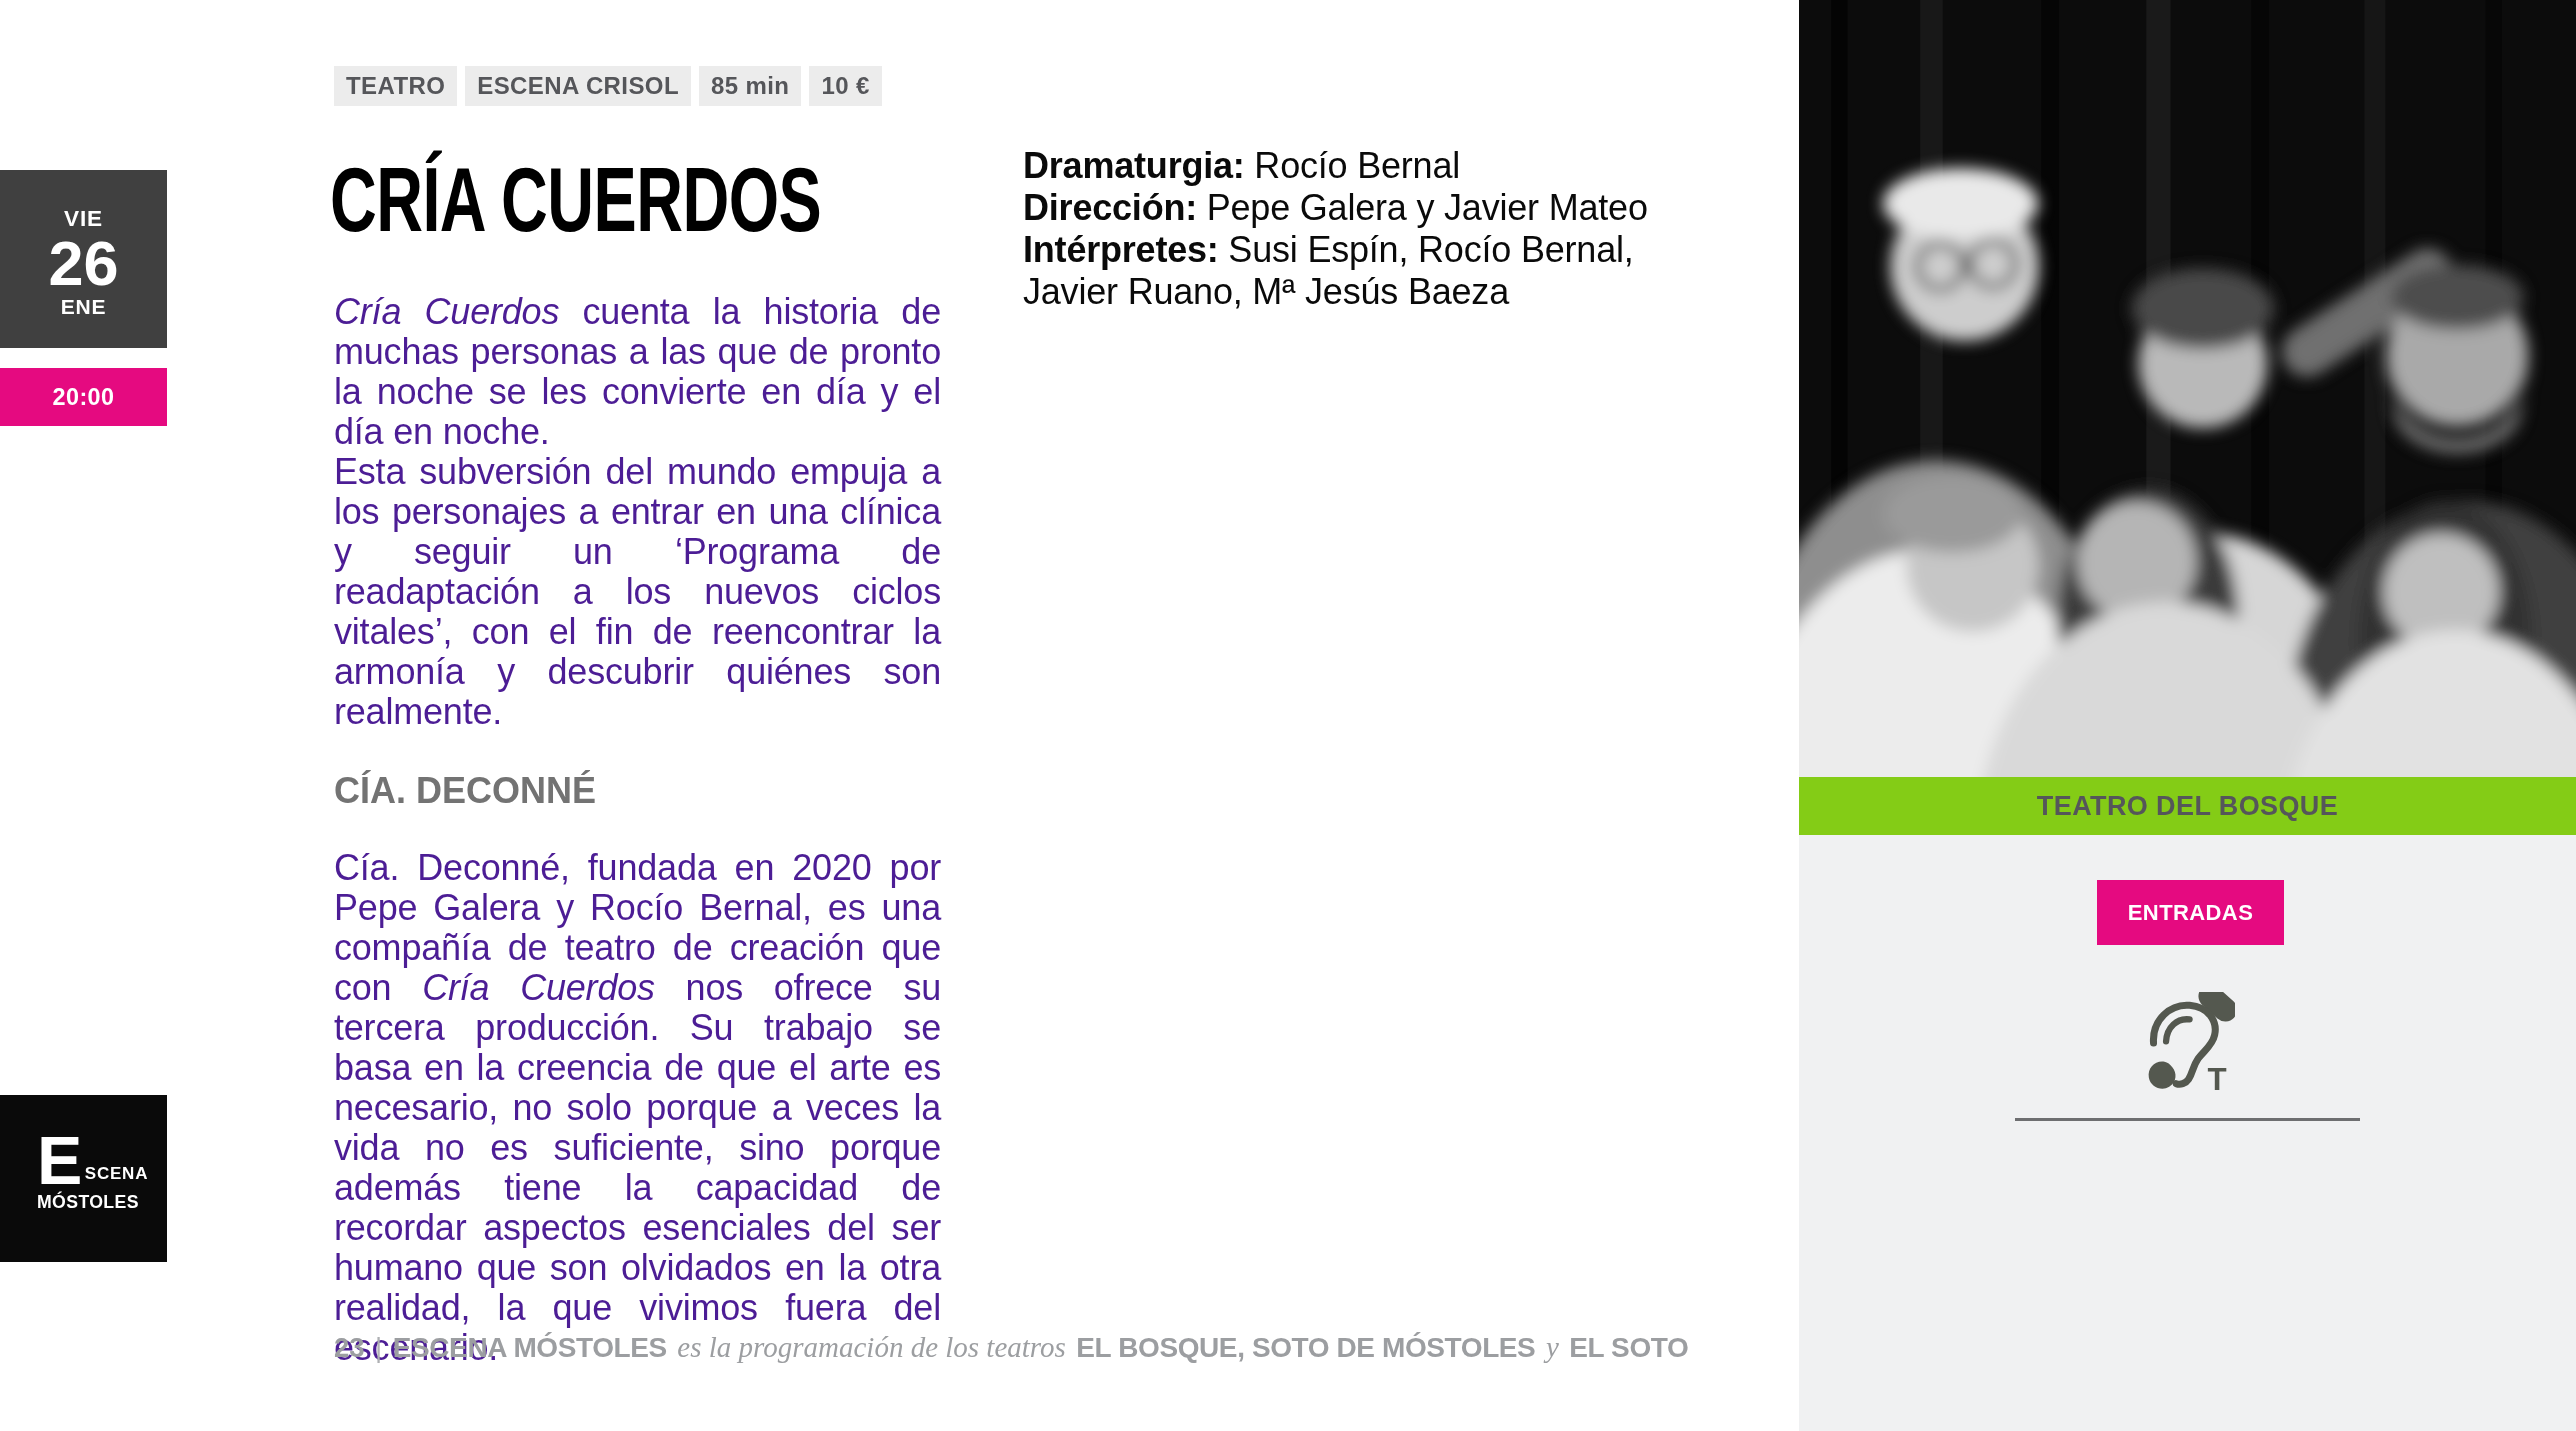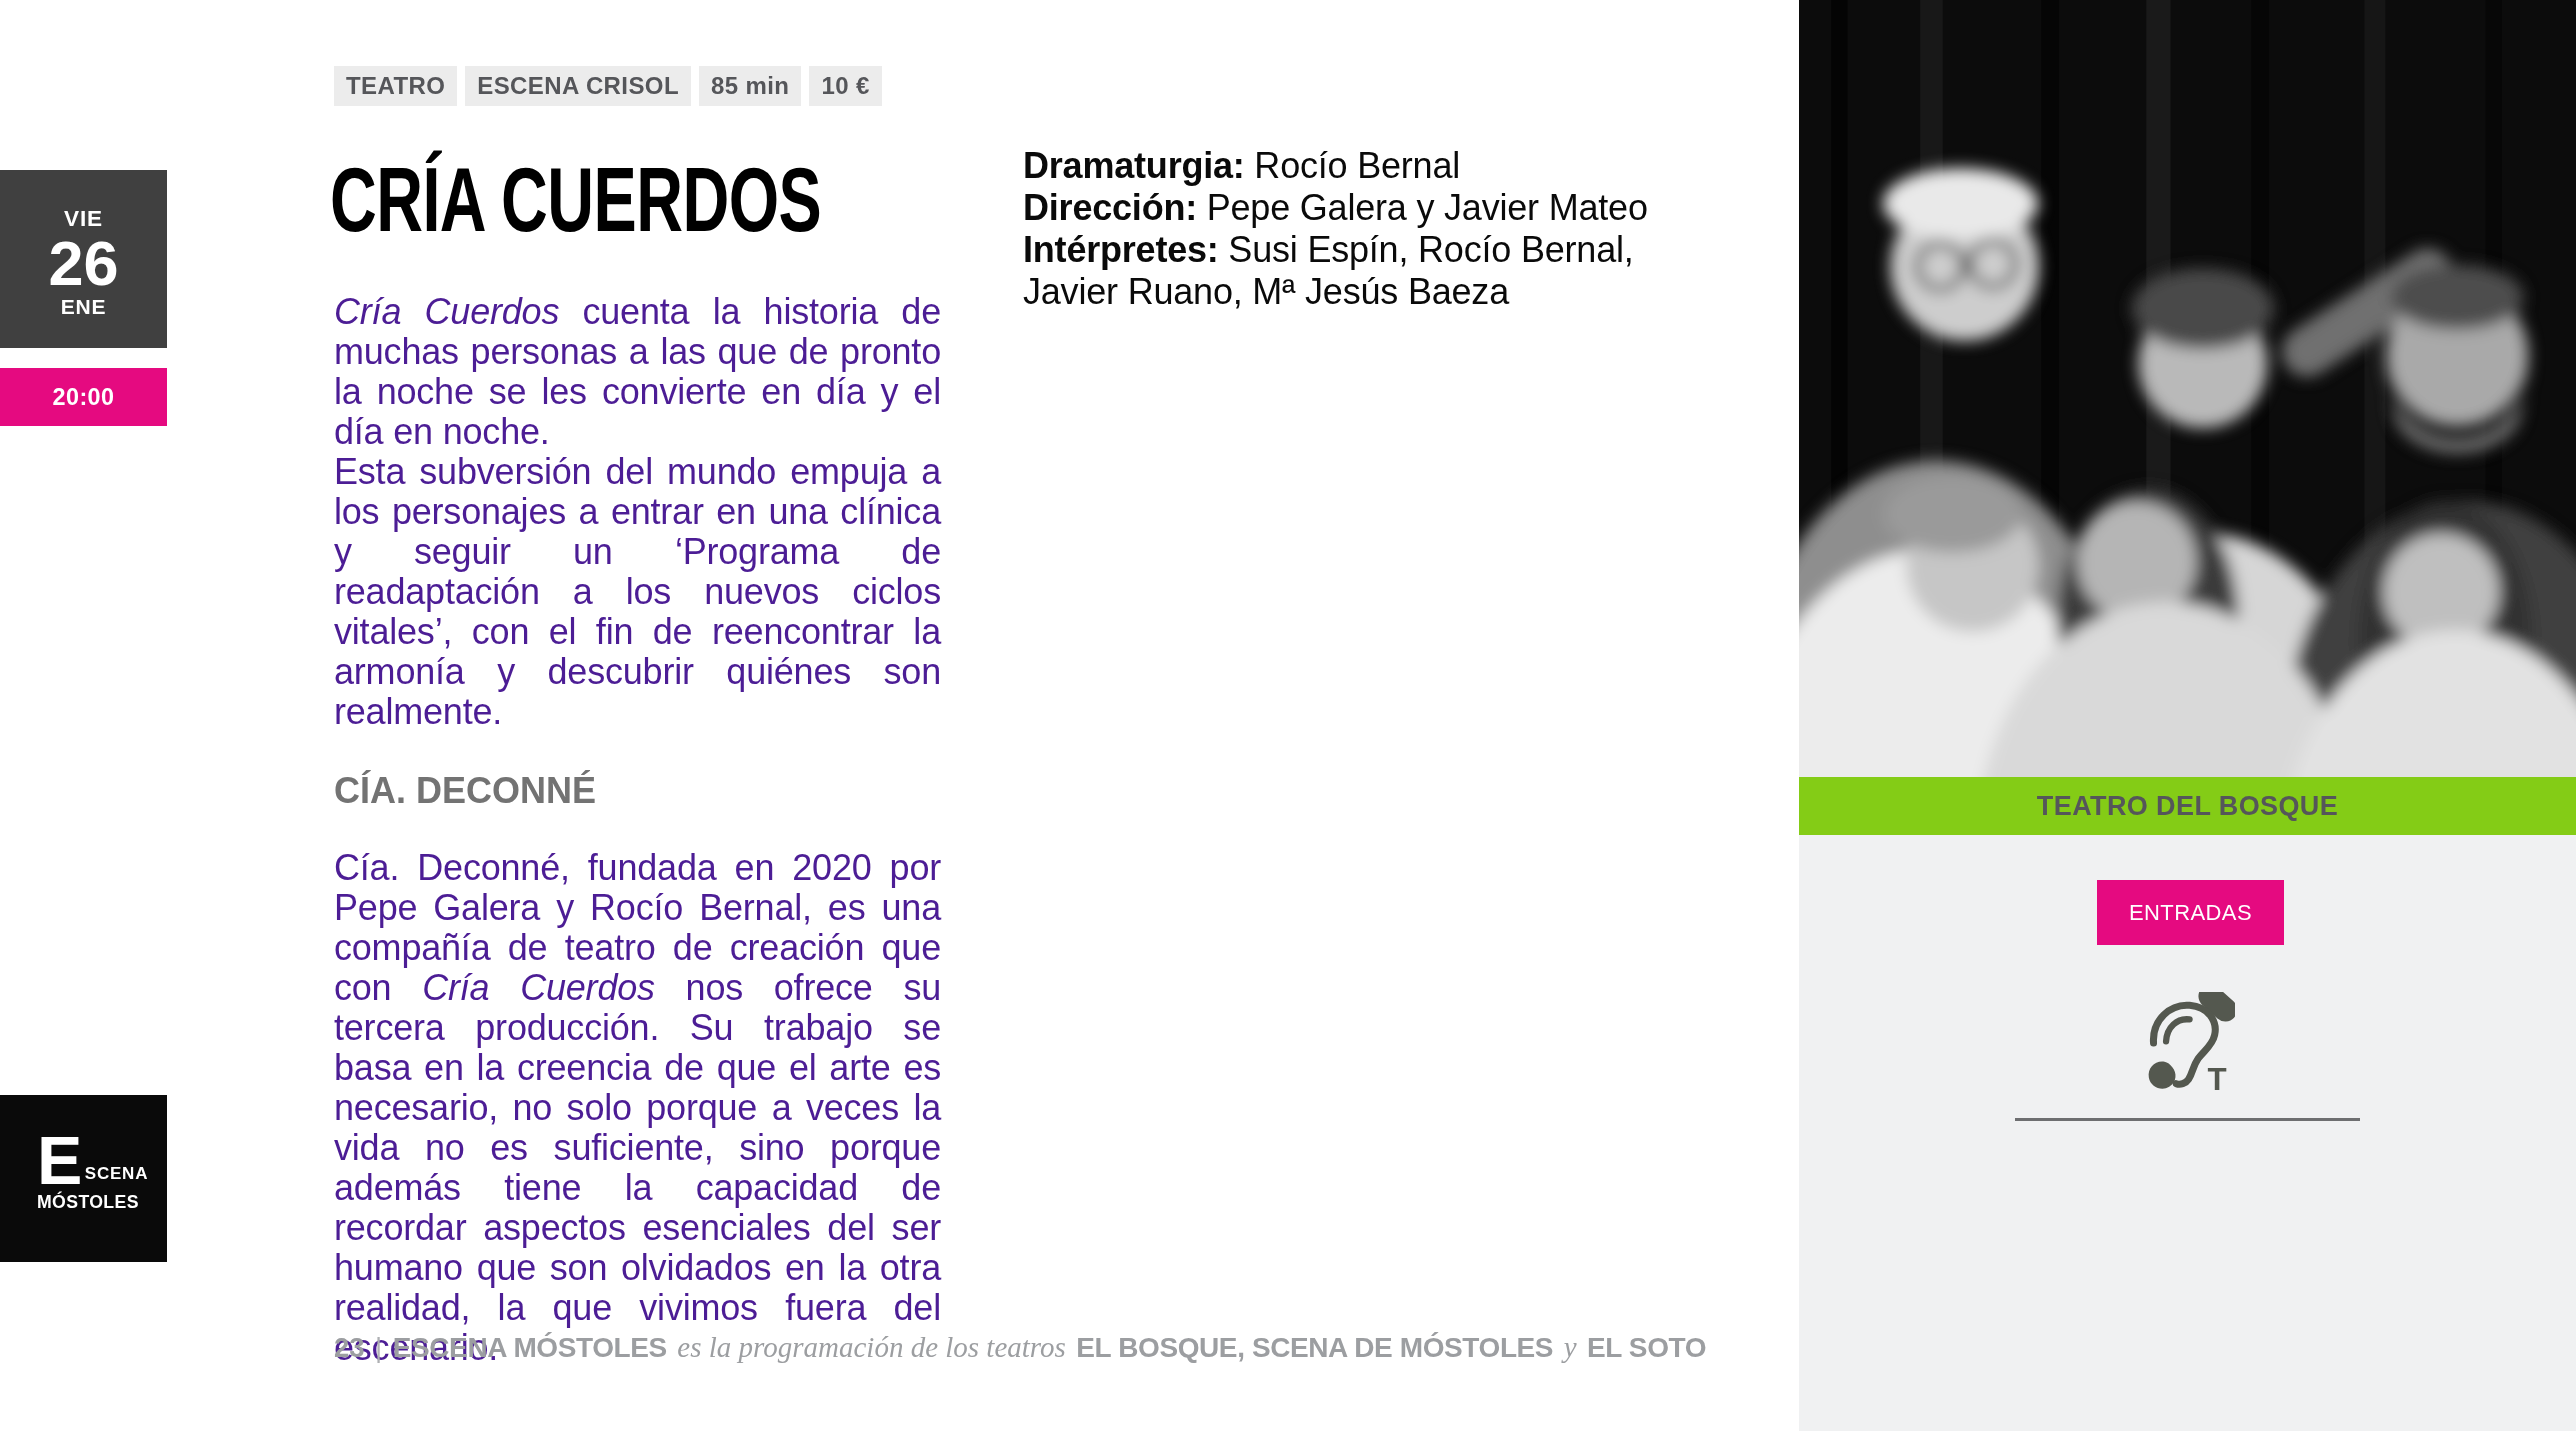--- a/index.html
+++ b/index.html
@@ -43,21 +43,21 @@
   .credit b{margin-right:9.7px;}
 
   
   .photo{position:absolute;left:1799px;top:0;width:777px;height:777px;background:#0c0c0c;}
   .photo svg{display:block;}
   .venue-bar{position:absolute;left:1799px;top:777px;width:777px;height:58px;background:#84cc16;
              color:#55565a;font-size:27px;font-weight:700;line-height:58px;text-align:center;
              letter-spacing:0.4px;}
   .panel{position:absolute;left:1799px;top:835px;width:777px;height:596px;background:#f0f1f2;}
   .entradas{position:absolute;left:2097px;top:880px;width:187px;height:65px;background:#e50a80;
-            color:#fff;font-size:22px;font-weight:400;line-height:65px;text-align:center;
+            color:#fff;font-size:22px;font-weight:700;line-height:65px;text-align:center;
             letter-spacing:0.4px;cursor:pointer;text-decoration:none;display:block;}
   .hearing{position:absolute;left:2141px;top:992px;width:94px;height:105px;}
   .divider{position:absolute;left:2015px;top:1118px;width:345px;height:3.2px;background:#6d6e70;}
 
   
   .footer{position:absolute;left:334px;top:1331px;display:flex;align-items:baseline;gap:10.5px;
           color:#9c9ea1;white-space:nowrap;}
   .f-num{font-size:27.5px;font-weight:700;}
   .f-sep{font-size:27.5px;font-weight:300;color:#aeb0b3;}
   .f-brand,.f-bold{font-size:28px;font-weight:700;letter-spacing:-0.4px;}
@@ -179,19 +179,19 @@
     </svg>
   </div>
 
   <div class="divider"></div>
 
   <div class="footer">
     <span class="f-num">23</span>
     <span class="f-sep">|</span>
     <span class="f-brand">ESCENA MÓSTOLES</span>
     <span class="f-script">es la programación de los teatros</span>
-    <span class="f-bold">EL BOSQUE, SCENA DE MÓSTOLES</span>
+    <span class="f-bold">EL BOSQUE, SOTO DE MÓSTOLES</span>
     <span class="f-script">y</span>
     <span class="f-bold">EL SOTO</span>
   </div>
 
 </div>
 
 
 </body></html>

